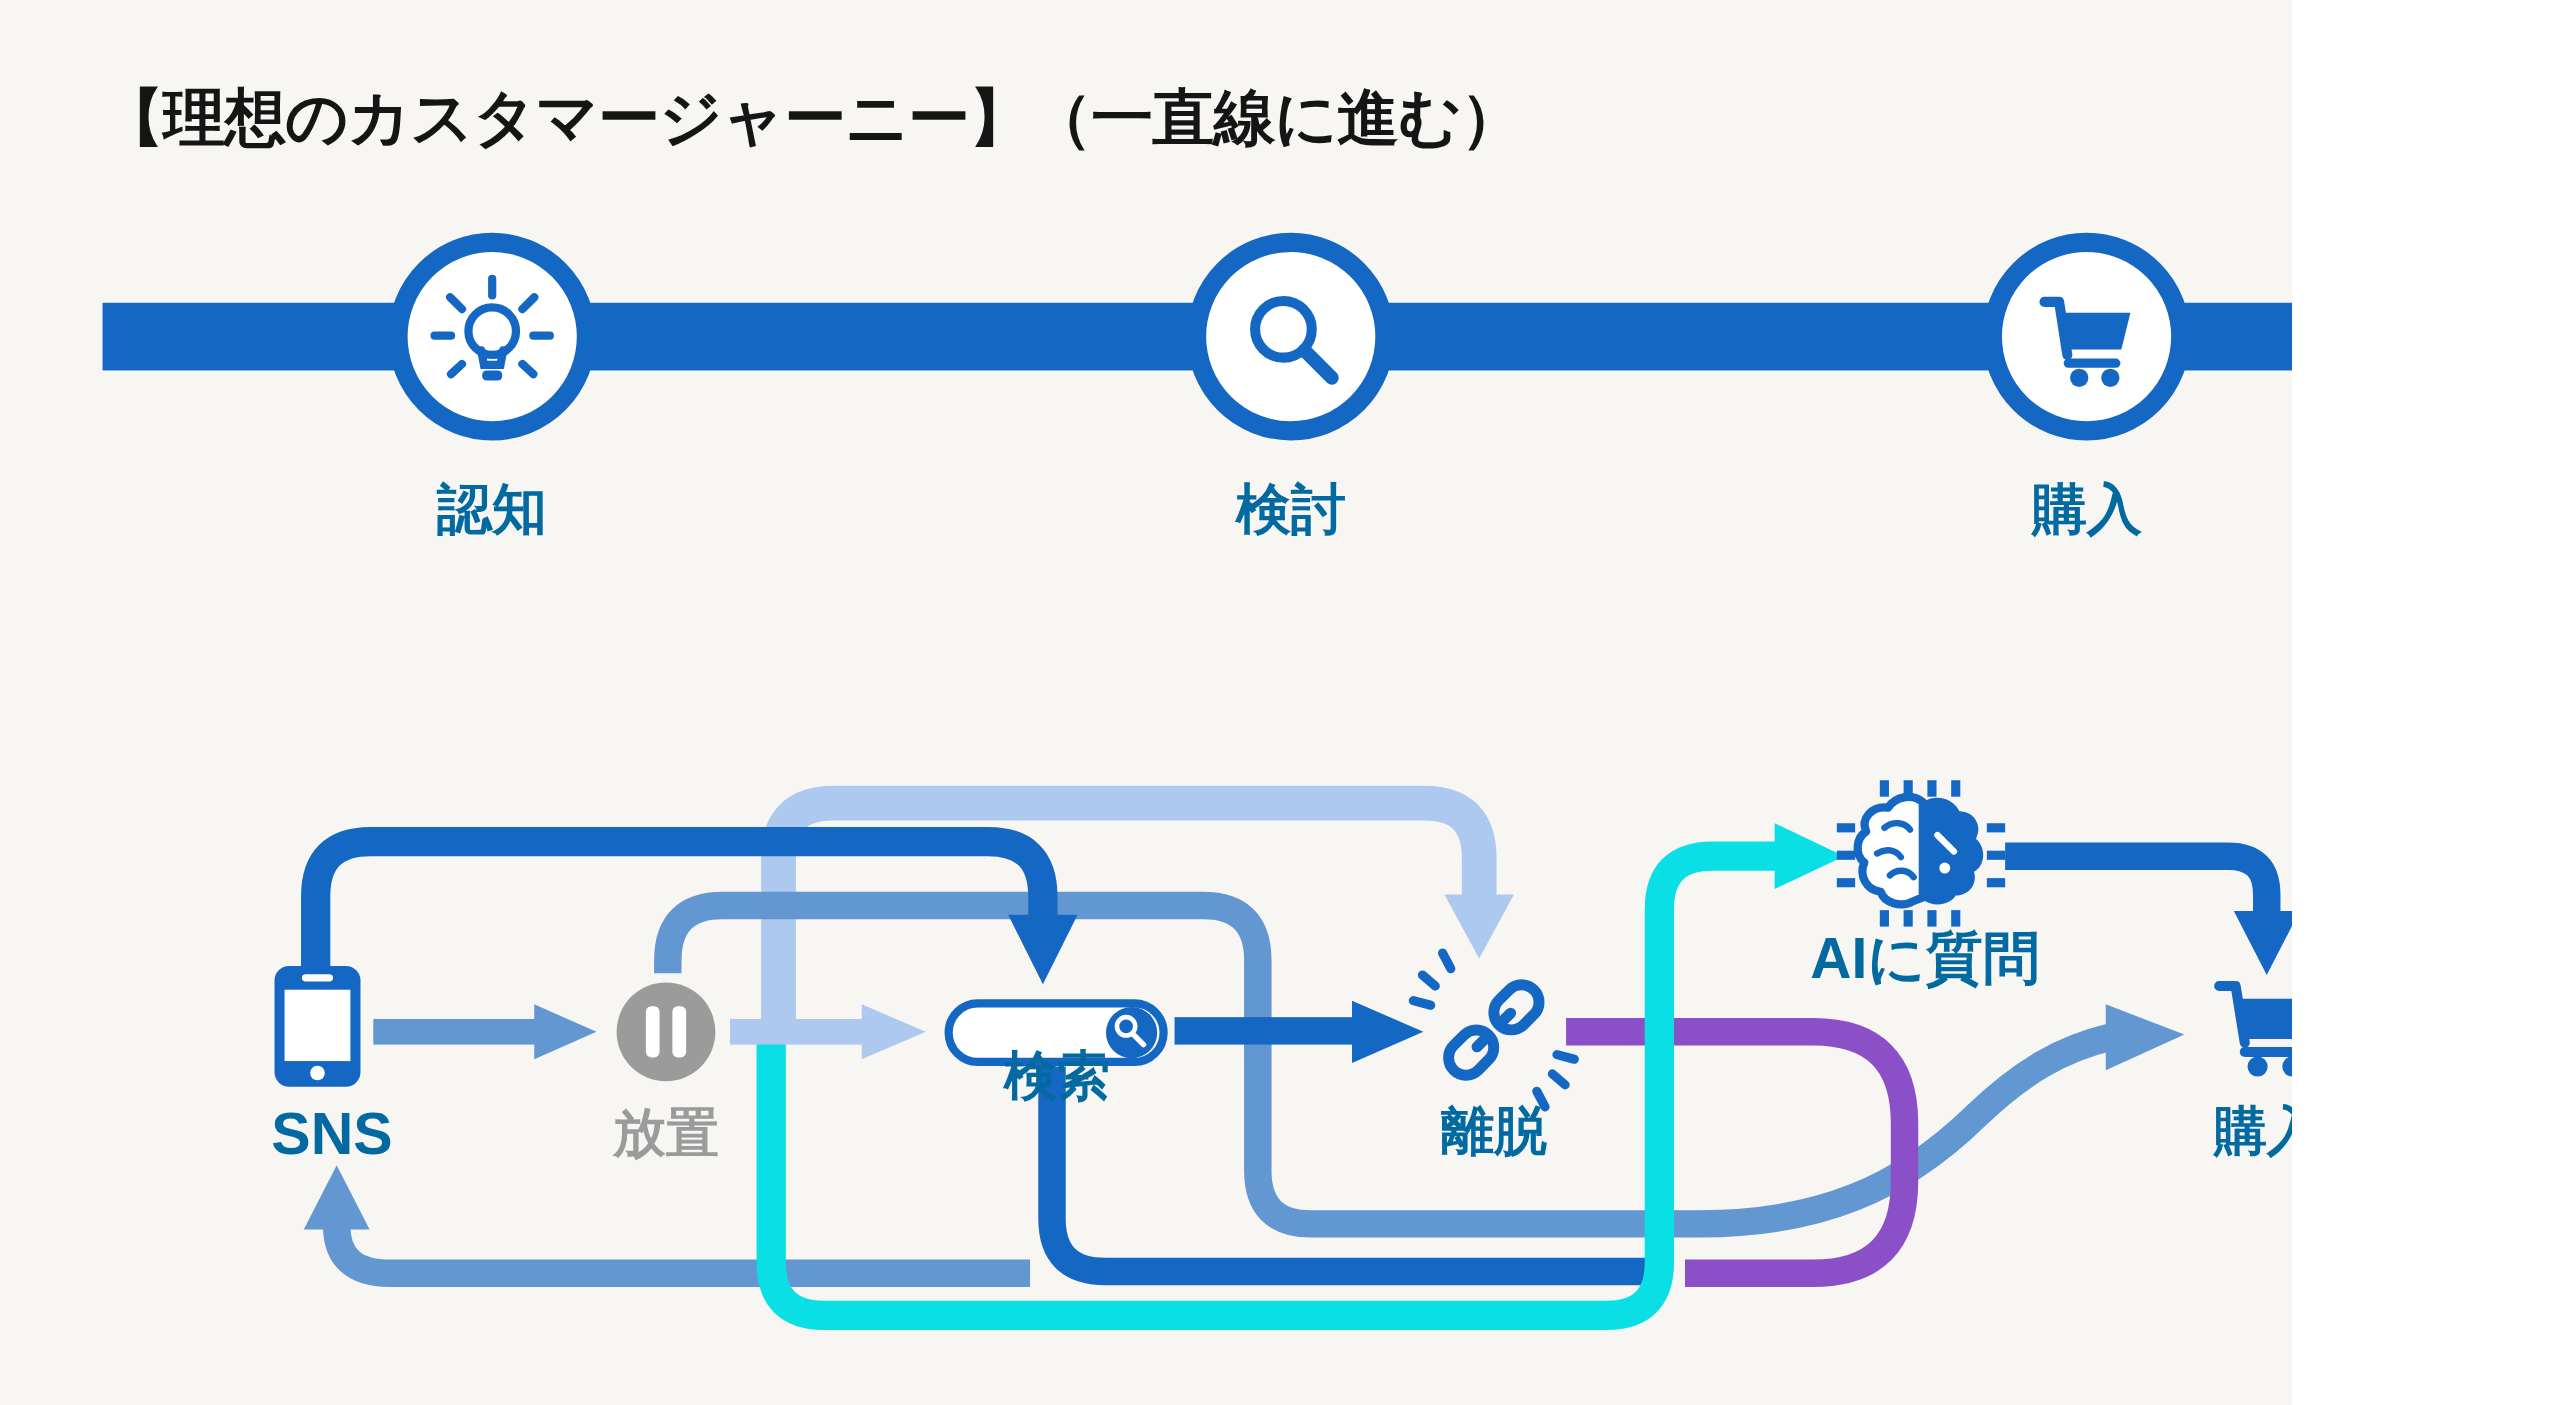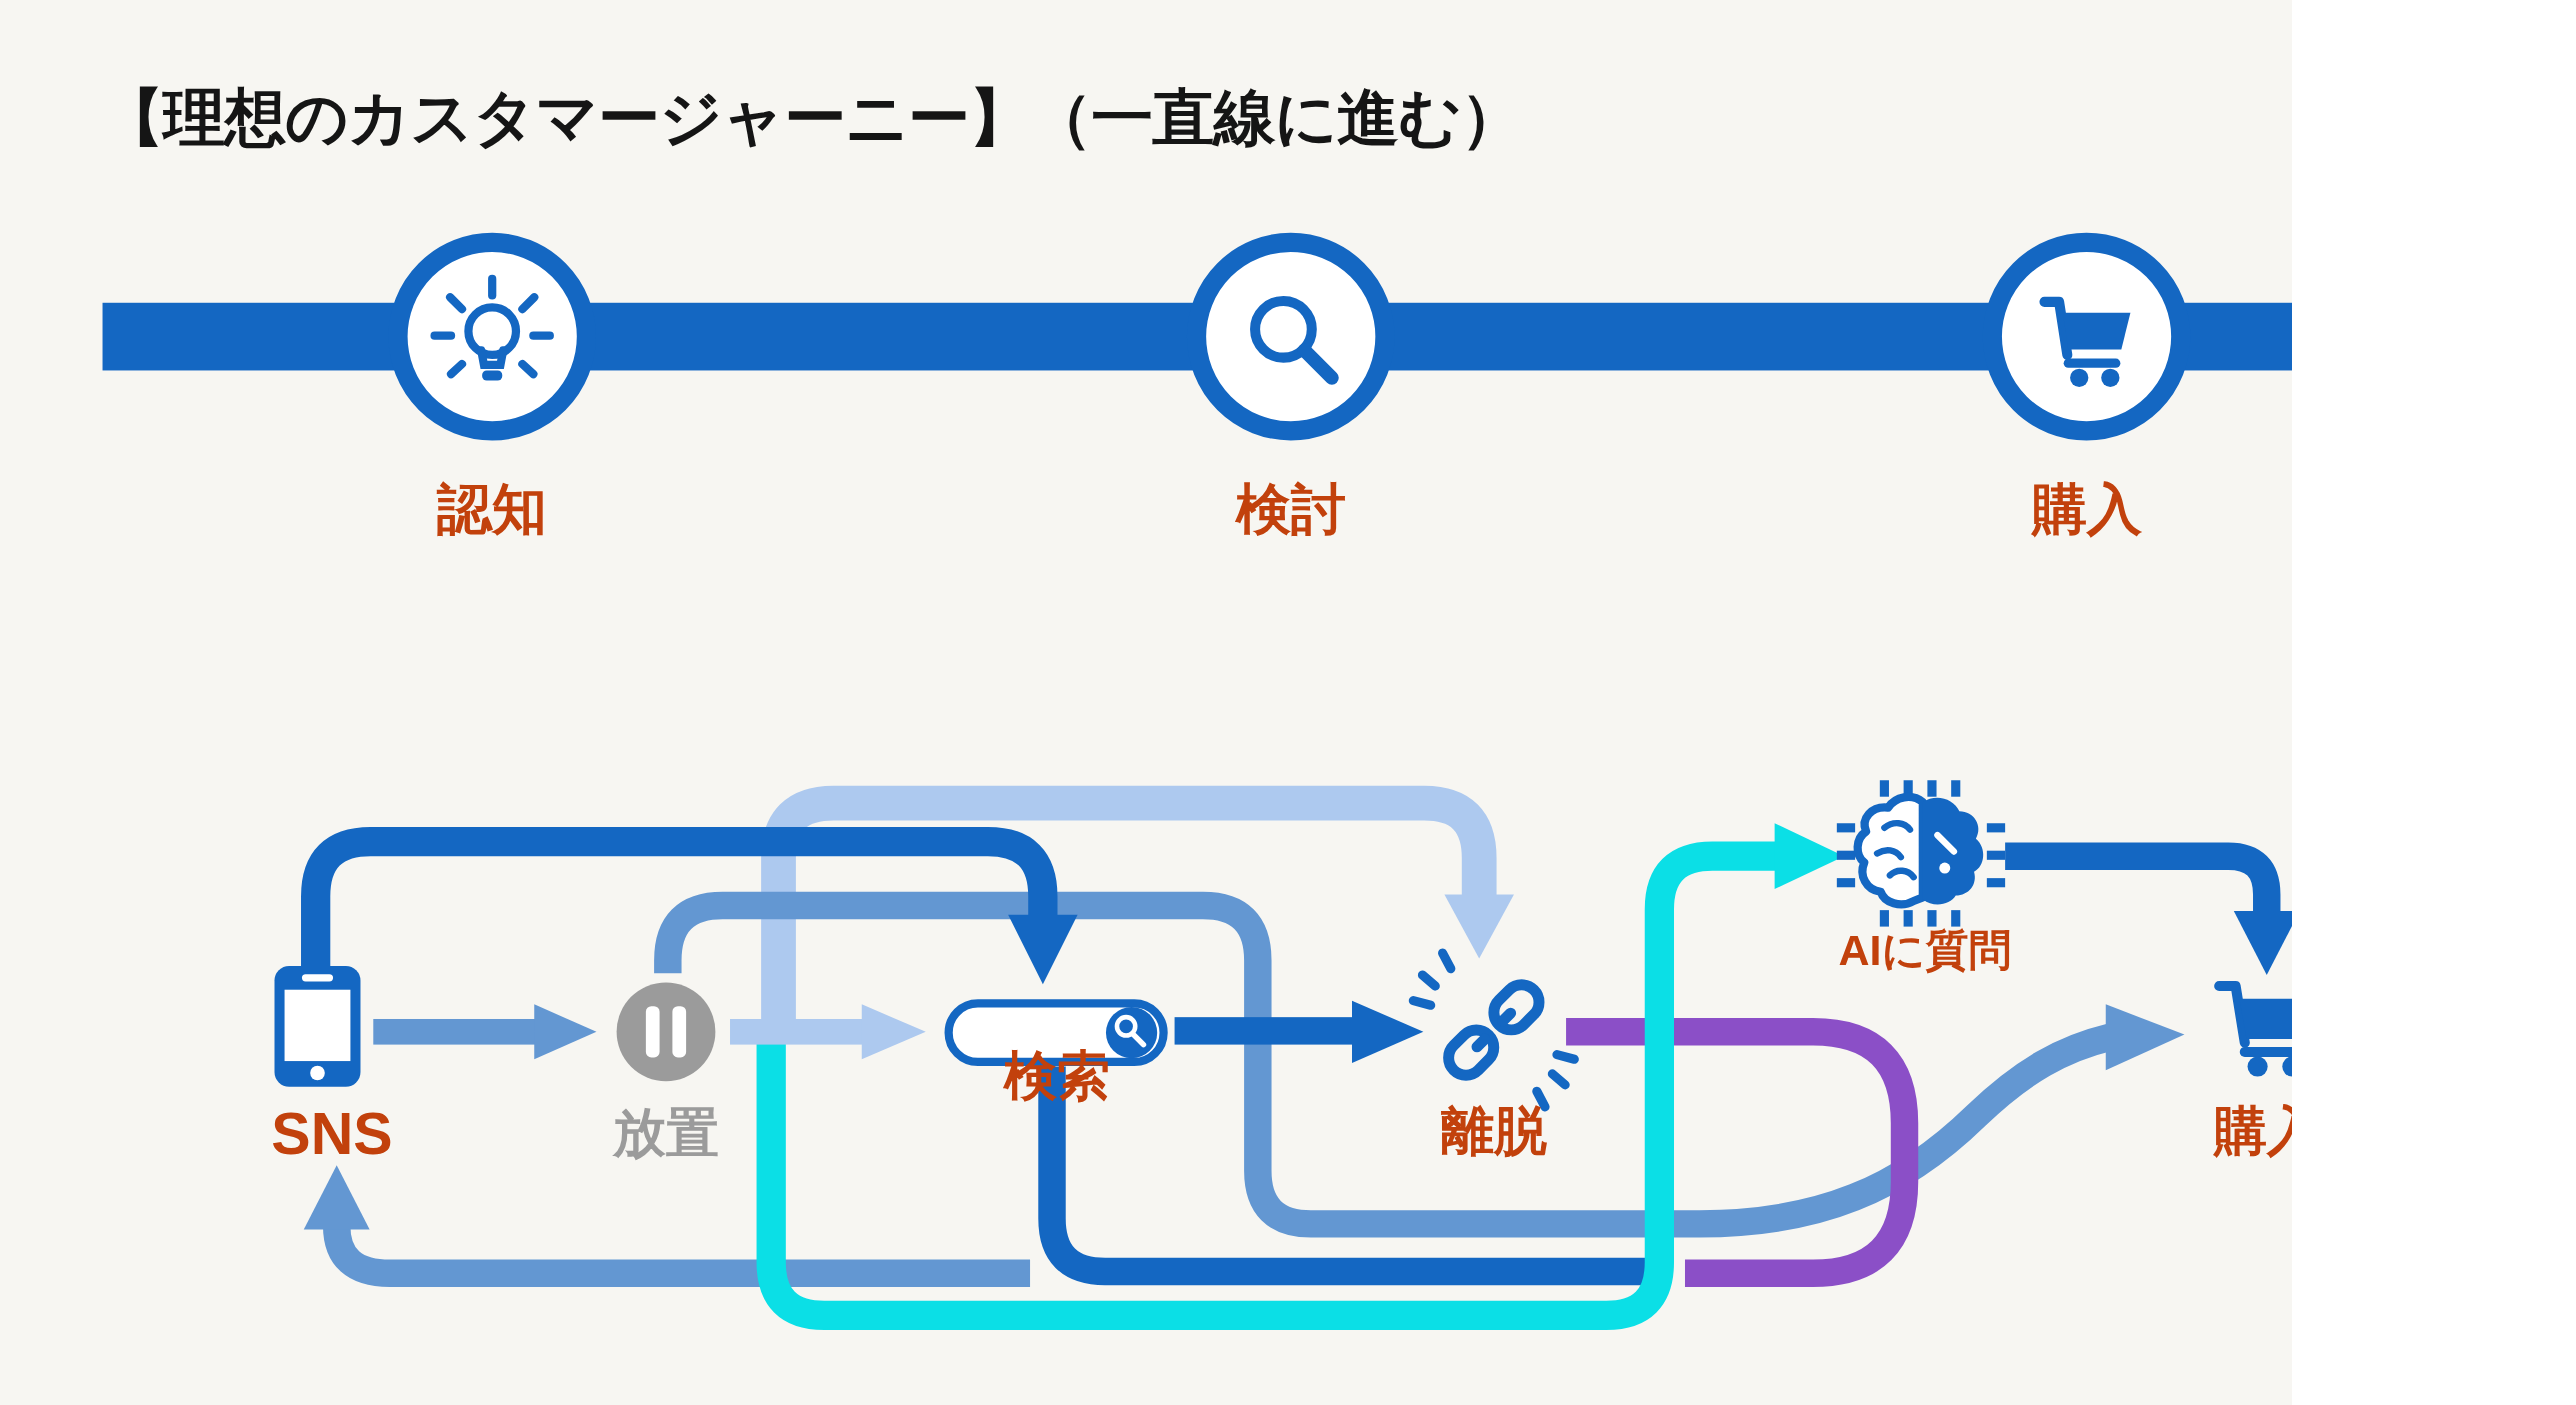--- a/index.html
+++ b/index.html
@@ -1,25 +1,25 @@
 <!DOCTYPE html>
 <html style="font-size:14.6px"><head>
 <meta charset="utf-8">
 <style>
   html,body{margin:0;padding:0;}
   body{font-family:"Liberation Sans","DejaVu Sans",sans-serif;}
   .canvas{position:relative;width:2292px;height:1405px;background:#f7f6f2;overflow:hidden;}
   .layer{position:absolute;left:0;top:0;}
   .ttl{position:absolute;font-weight:900;font-size:62px;color:#151515;letter-spacing:-0.9px;white-space:nowrap;line-height:1.1;}
-  .lbl{position:absolute;transform:translateX(-50%);font-weight:800;color:#c2410c;white-space:nowrap;line-height:1.15;text-align:center;}
+  .lbl{position:absolute;transform:translateX(-50%);font-weight:800;color:#0369a1;white-space:nowrap;line-height:1.15;text-align:center;}
   .stage-lbl{font-size:55px;}
   .node-lbl{font-size:53px;}
   .lbl.gray{color:#9b9b9b;font-weight:700;}
   .lbl.sns{font-size:59px;}
-  .lbl.ai{font-size:43px;}
+  .lbl.ai{font-size:57px;}
 </style>
 </head>
 <body>
 
 <div class="canvas">
 
   <svg class="layer" width="2576" height="1405" viewBox="0 0 2816 1536" aria-hidden="true">
 
     <g>
       <rect x="112" y="331" width="2448" height="74" fill="#1467c2"></rect>

